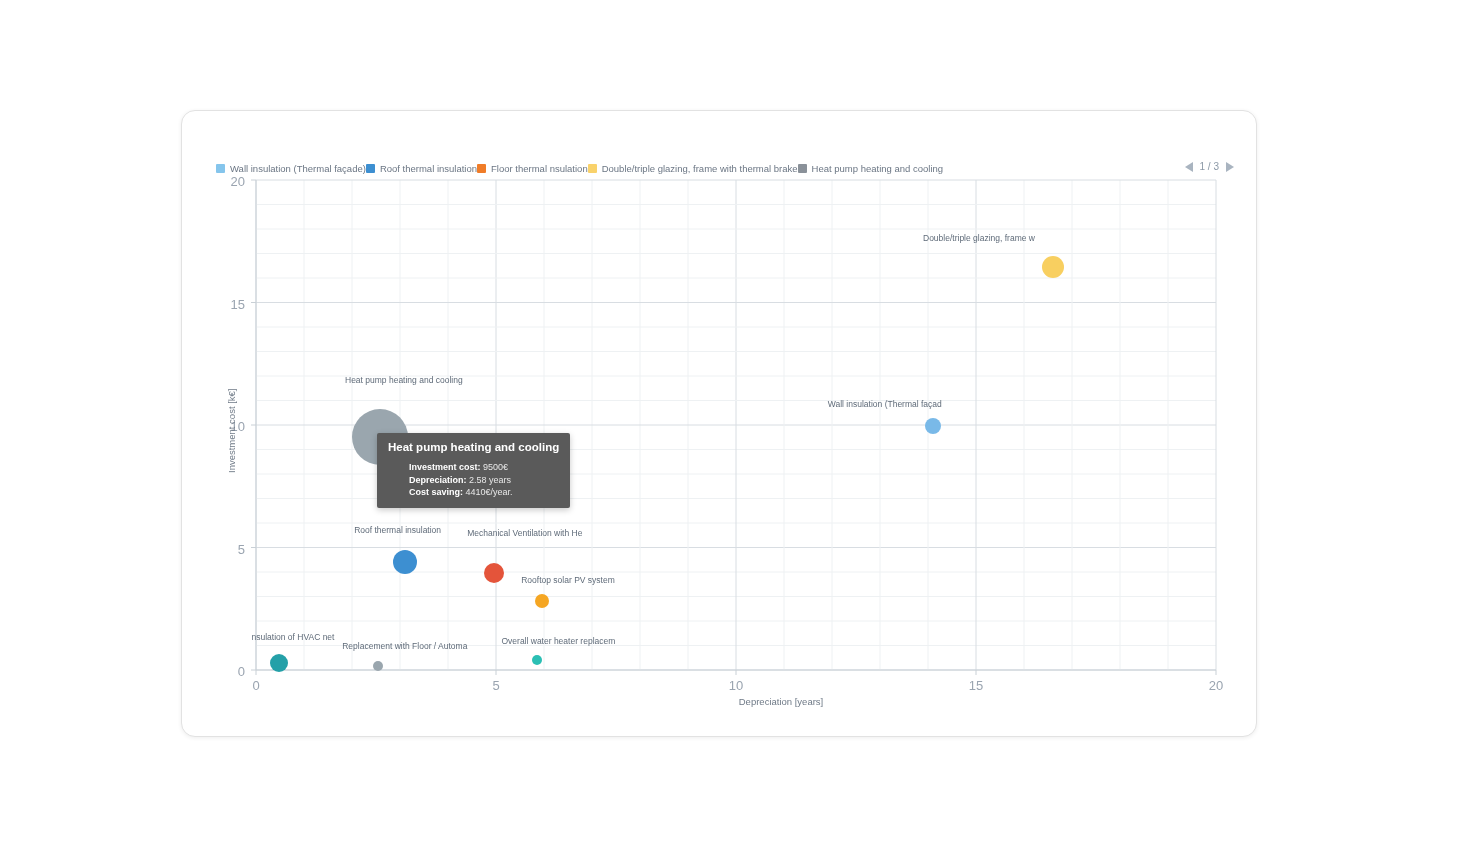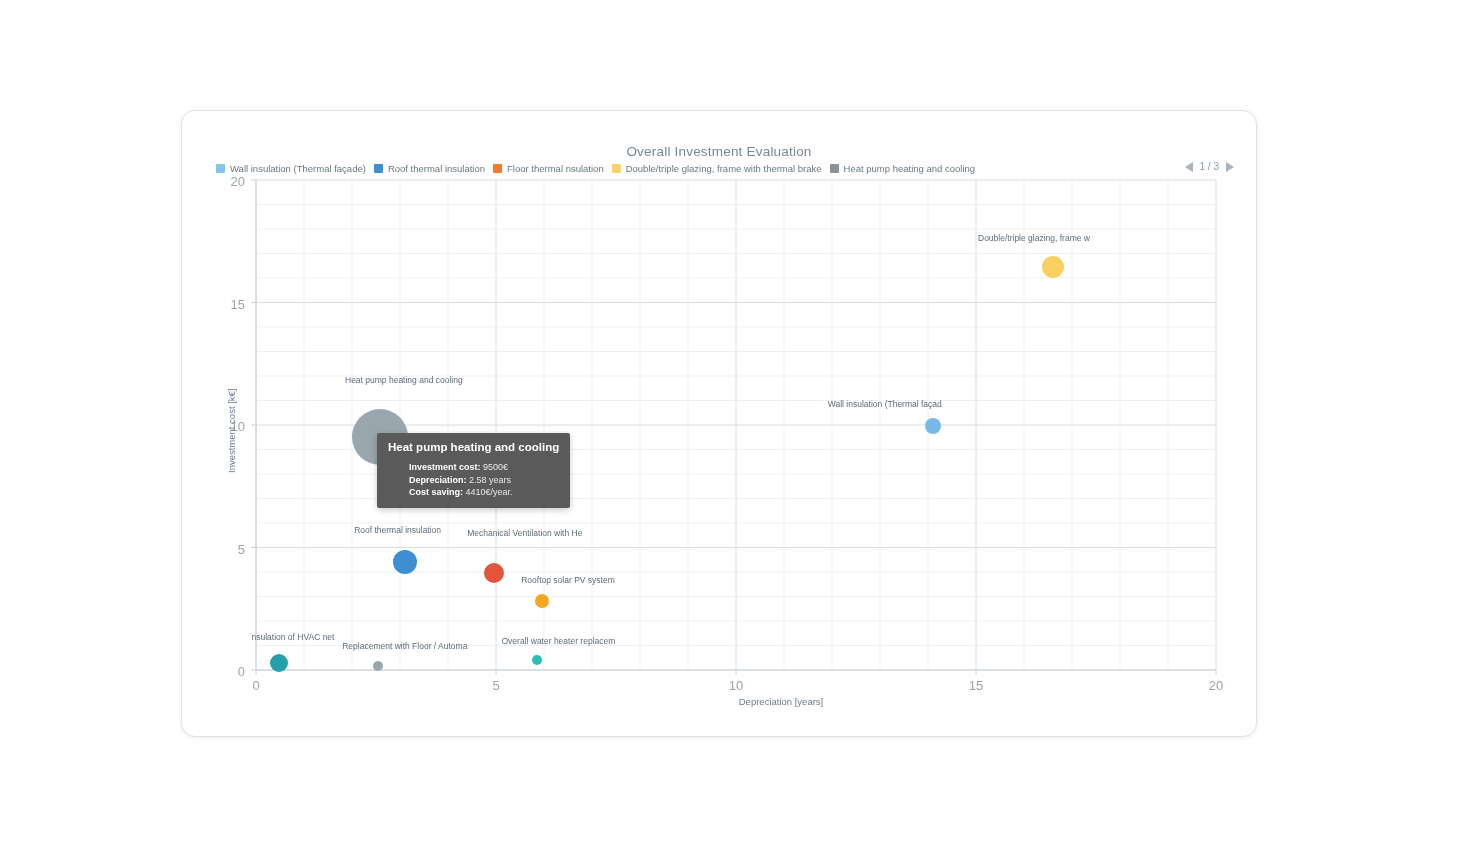--- a/index.html
+++ b/index.html
@@ -46,21 +46,21 @@
     font-family: "Liberation Sans", sans-serif;
   }
 
   
   .legend {
     position: absolute;
     left: 34px;
     top: 52px;
     display: flex;
     align-items: flex-start;
-    gap: 8px;
+    gap: 0;
     white-space: nowrap;
   }
   .legend-item {
     display: flex;
     align-items: center;
     gap: 5px;
     font-size: 9.5px;
     color: #6b7684;
   }
   .legend-swatch {
@@ -173,21 +173,20 @@
   }
   .tt-row b { color: #ffffff; font-weight: bold; margin-left: 21px; }
 </style>
 </head>
 <body>
 
 <div id="root">
 
   <div class="card">
 
-    <div class="chart-title">Overall Investment Evaluation</div>
 
     <div class="legend" id="legend">
         <div class="legend-item">
           <span class="legend-swatch" style="background: rgb(133, 197, 236);"></span>
           <span>Wall insulation (Thermal façade)</span>
         </div>
         <div class="legend-item">
           <span class="legend-swatch" style="background: rgb(61, 143, 209);"></span>
           <span>Roof thermal insulation</span>
         </div>
@@ -273,21 +272,21 @@
         <div class="tick-label" style="left: 63px; top: 308px; transform: translateX(-100%);">10</div>
         <div class="tick-label" style="left: 63px; top: 185.5px; transform: translateX(-100%);">15</div>
         <div class="tick-label" style="left: 63px; top: 63px; transform: translateX(-100%);">20</div>
         <div class="tick-label" style="left: 74px; top: 567px; transform: translateX(-50%);">0</div>
         <div class="tick-label" style="left: 314px; top: 567px; transform: translateX(-50%);">5</div>
         <div class="tick-label" style="left: 554px; top: 567px; transform: translateX(-50%);">10</div>
         <div class="tick-label" style="left: 794px; top: 567px; transform: translateX(-50%);">15</div>
         <div class="tick-label" style="left: 1034px; top: 567px; transform: translateX(-50%);">20</div>
         <div class="y-title" style="left: 44px; top: 362px;">Investment cost [k€]</div>
         <div class="x-title" style="left: 554px; top: 585px; transform: translateX(-50%); margin-left: 45px;">Depreciation [years]</div>
-        <div class="point-label" style="left: 852px; top: 122.15px;">Double/triple glazing, frame w</div>
+        <div class="point-label" style="left: 797px; top: 122.15px;">Double/triple glazing, frame w</div>
         <div class="bubble" style="left: 870.8px; top: 155.975px; width: 22px; height: 22px; background: rgb(248, 207, 96);"></div>
         <div class="point-label" style="left: 702.8px; top: 287.585px;">Wall insulation (Thermal façad</div>
         <div class="bubble" style="left: 750.8px; top: 315.225px; width: 16px; height: 16px; background: rgb(121, 185, 232);"></div>
         <div class="point-label" style="left: 221.84px; top: 263.91px;">Heat pump heating and cooling</div>
         <div class="bubble" style="left: 197.84px; top: 326.25px; width: 56px; height: 56px; background: rgb(154, 166, 174);"></div>
         <div class="point-label" style="left: 215.6px; top: 413.925px;">Roof thermal insulation</div>
         <div class="bubble" style="left: 222.8px; top: 451.2px; width: 24px; height: 24px; background: rgb(61, 143, 209);"></div>
         <div class="point-label" style="left: 342.8px; top: 417px;">Mechanical Ventilation with He</div>
         <div class="bubble" style="left: 311.6px; top: 462.225px; width: 20px; height: 20px; background: rgb(228, 84, 58);"></div>
         <div class="point-label" style="left: 386px; top: 463.76px;">Rooftop solar PV system</div>

